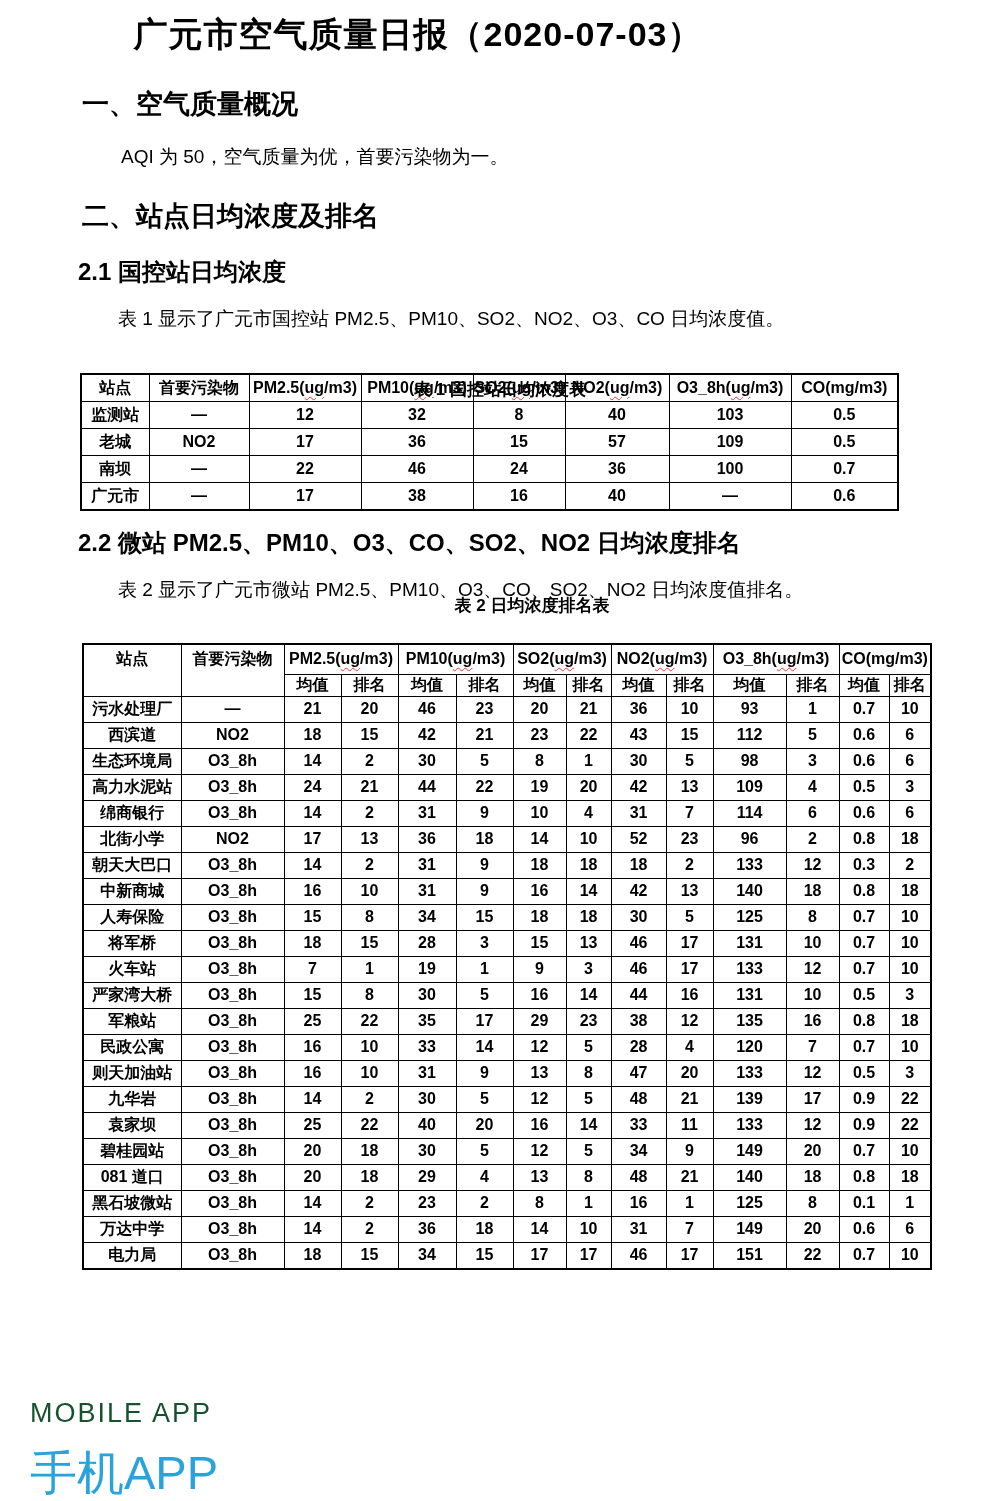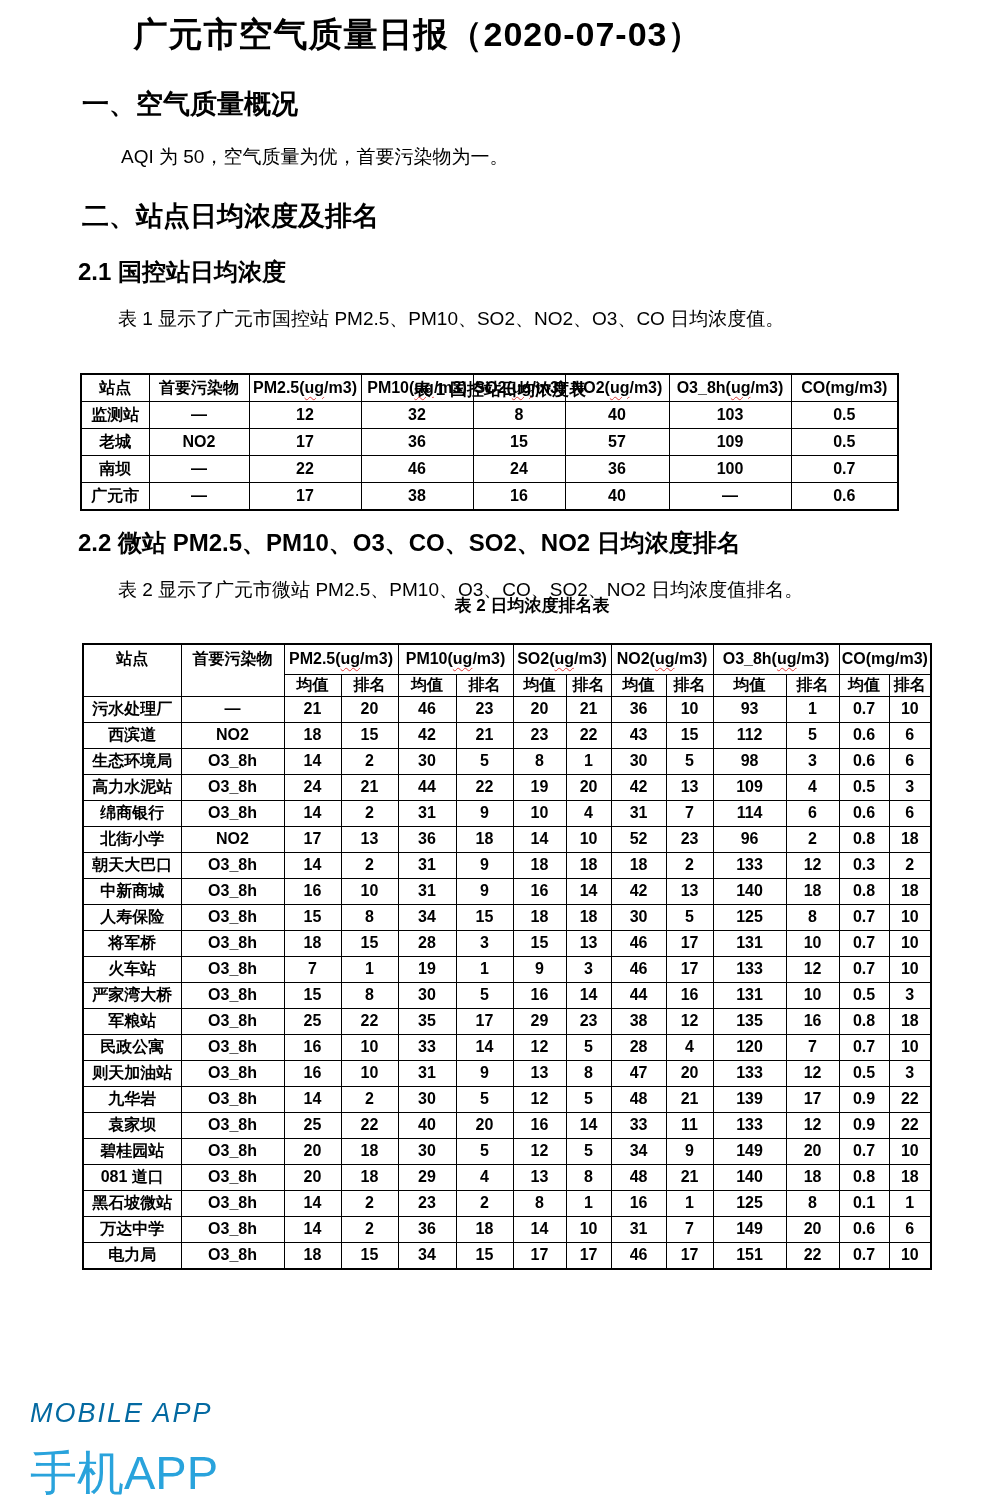--- a/index.html
+++ b/index.html
@@ -546,16 +546,16 @@
             <td>17</td>
             <td>151</td>
             <td>22</td>
             <td>0.7</td>
             <td>10</td>
           </tr>
         </tbody>
     </table>
   </div>
 
-  <div class="footer-en" style="color: #0369a1; font-style: italic;">MOBILE APP</div>
+  <div class="footer-en" style="color: #14532d;">MOBILE APP</div>
   <div class="footer-zh" style="color: rgb(41, 163, 220);">手机APP</div>
 
 </div>
 
 </body></html>

